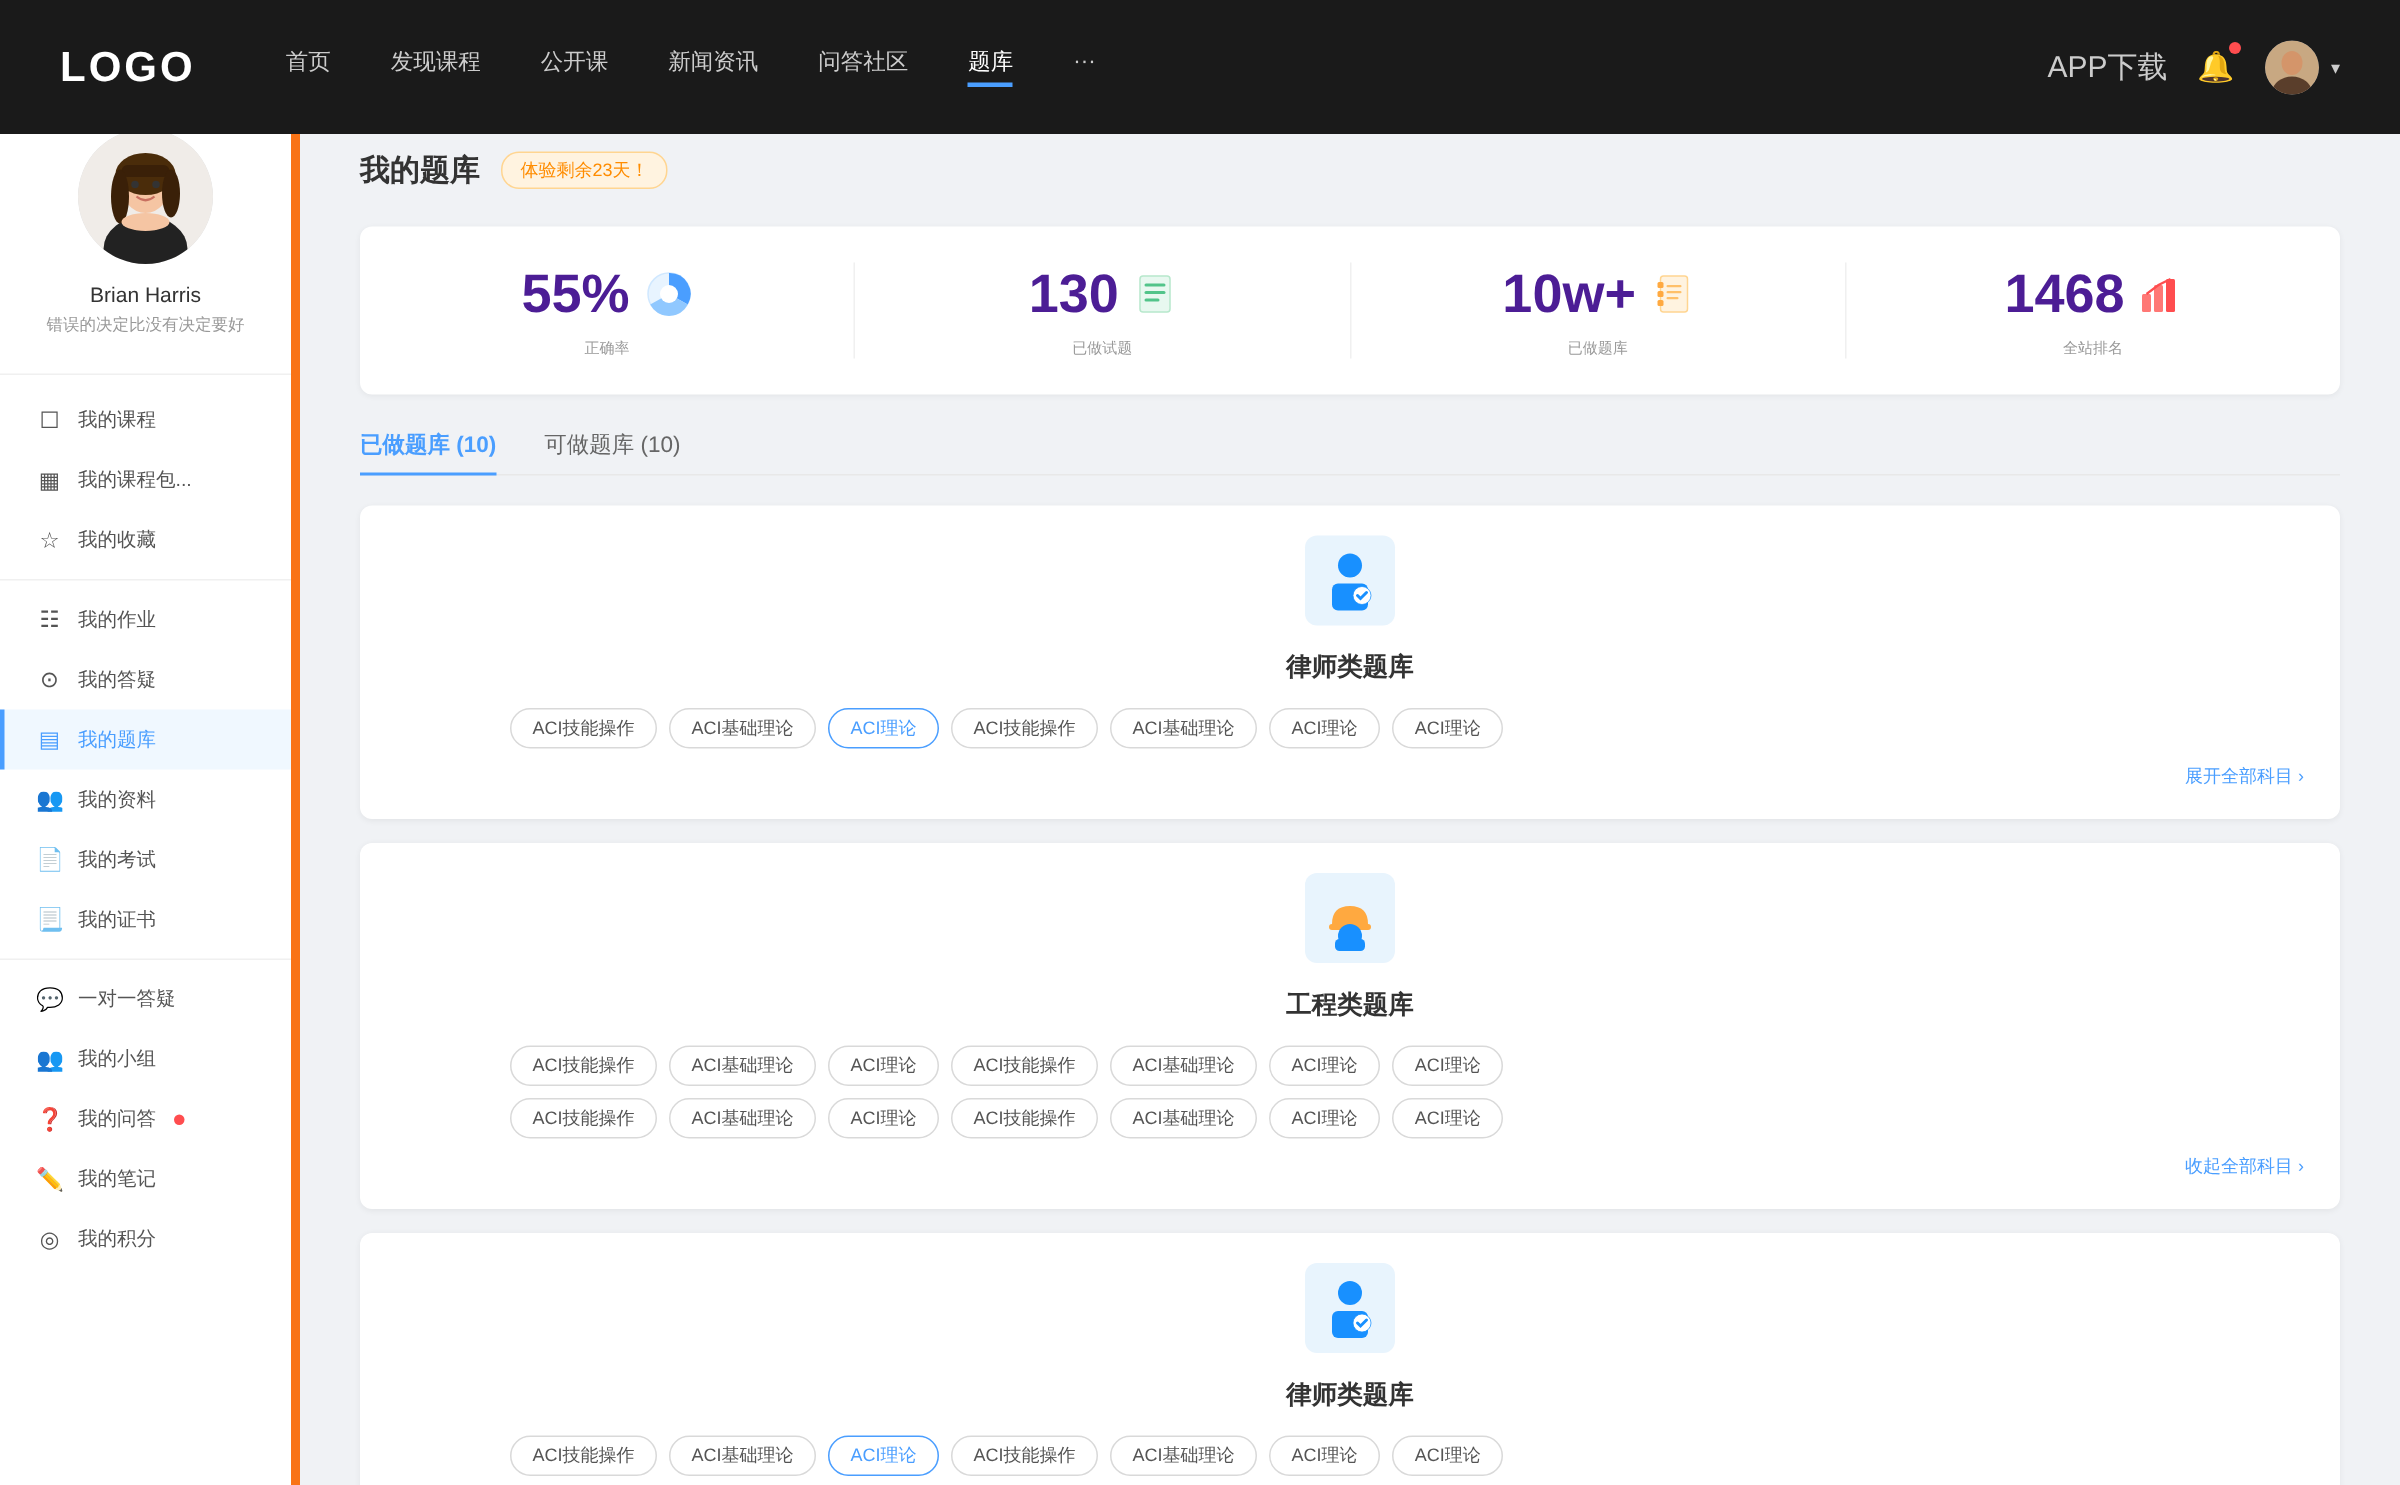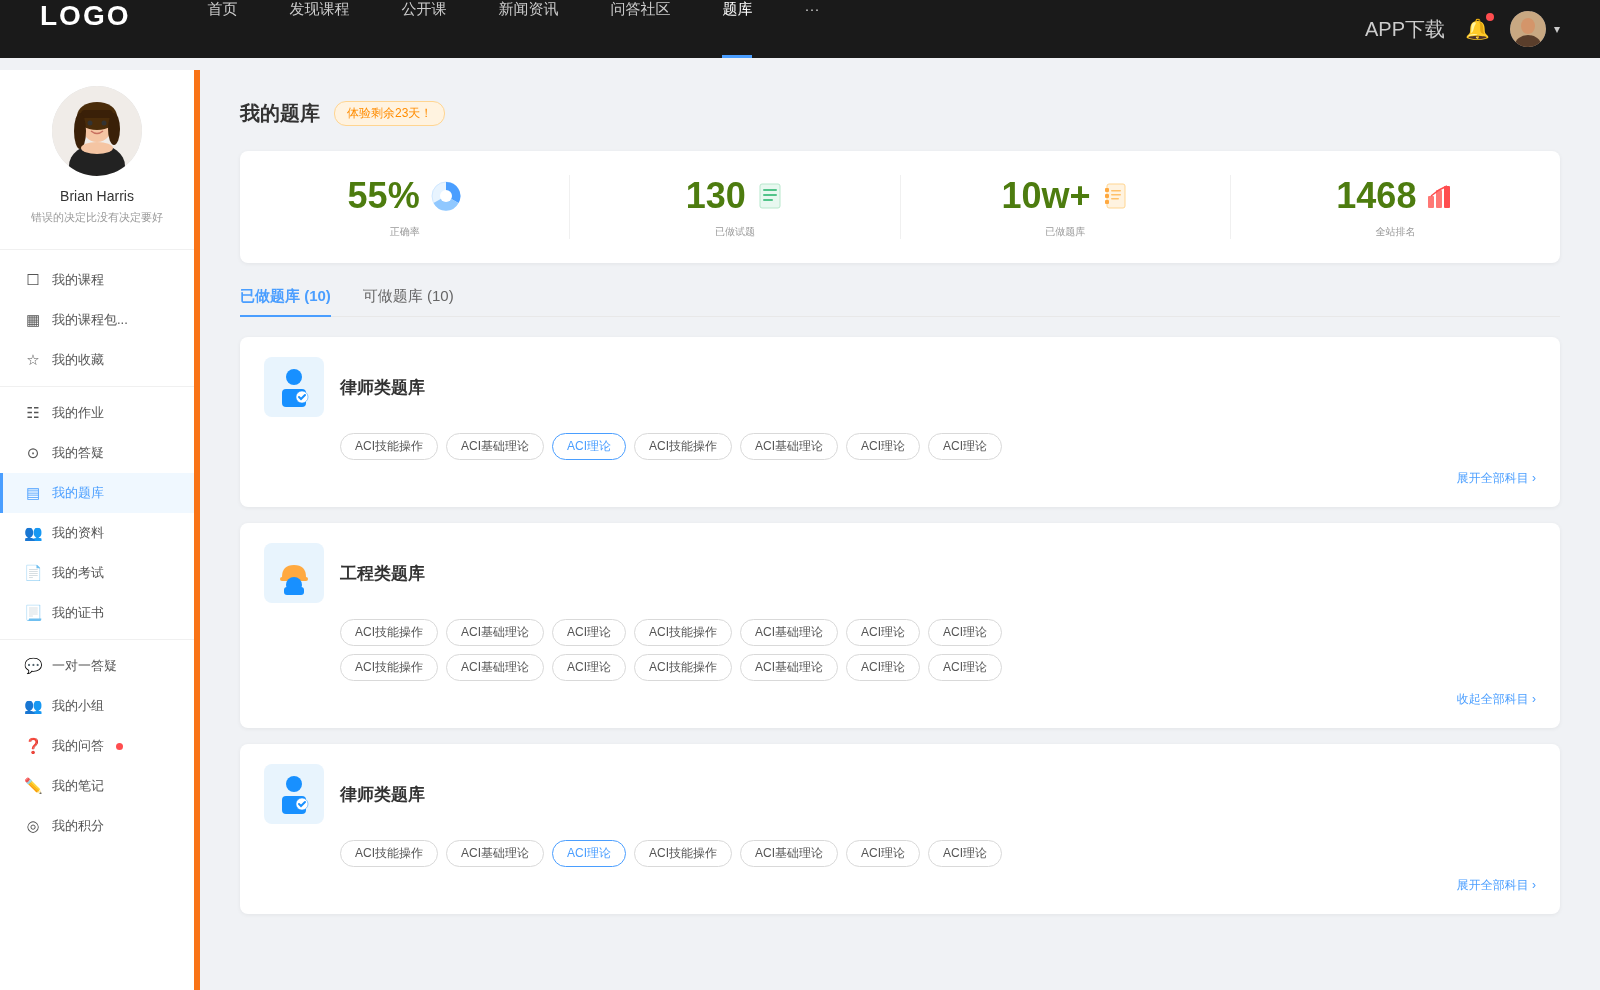--- a/index.html
+++ b/index.html
@@ -1,39 +1,39 @@
 <!DOCTYPE html>
 <html><head>
   <meta charset="utf-8">
   <style>
     * { box-sizing: border-box; margin: 0; padding: 0; }
     body { font-family: -apple-system, BlinkMacSystemFont, 'PingFang SC', 'Microsoft YaHei', sans-serif; background: #f0f2f5; min-height: 990px; }
 
     
     .navbar {
       background: #1a1a1a;
-      height: 58px;
-      display: flex;
+      height: 89px;
+      display: flex;
+      align-items: center;
       padding: 0 40px;
       position: fixed;
       top: 0; left: 0; right: 0;
       z-index: 100;
     }
     .navbar-logo {
       color: white;
       font-size: 28px;
       font-weight: bold;
       letter-spacing: 2px;
       margin-right: 60px;
     }
     .navbar-nav {
       display: flex;
-      gap: 52px;
+      gap: 40px;
       flex: 1;
-      margin-left: 17px;
     }
     .navbar-nav-item {
       color: #ccc;
       font-size: 15px;
       cursor: pointer;
       padding-bottom: 4px;
     }
     .navbar-nav-item.active {
       color: white;
       border-bottom: 3px solid #4a9eff;
@@ -215,21 +215,21 @@
     .stat-main {
       display: flex;
       align-items: center;
       justify-content: center;
       gap: 10px;
       margin-bottom: 8px;
     }
     .stat-number {
       font-size: 36px;
       font-weight: 700;
-      color: #4d7c0f;
+      color: #4c1d95;
     }
     .stat-label {
       font-size: 10px;
       color: #999;
     }
     .icon-pie {
       width: 32px;
       height: 32px;
     }
 
@@ -265,20 +265,21 @@
       border-radius: 8px;
       padding: 20px 24px;
       margin-bottom: 16px;
       box-shadow: 0 1px 4px rgba(0,0,0,0.06);
     }
     .qbank-header {
       display: flex;
       align-items: center;
       gap: 16px;
       margin-bottom: 16px;
+      flex-direction: column;
     }
     .qbank-icon {
       width: 60px;
       height: 60px;
       background: #e8f4fd;
       border-radius: 8px;
       display: flex;
       align-items: center;
       justify-content: center;
       flex-shrink: 0;

